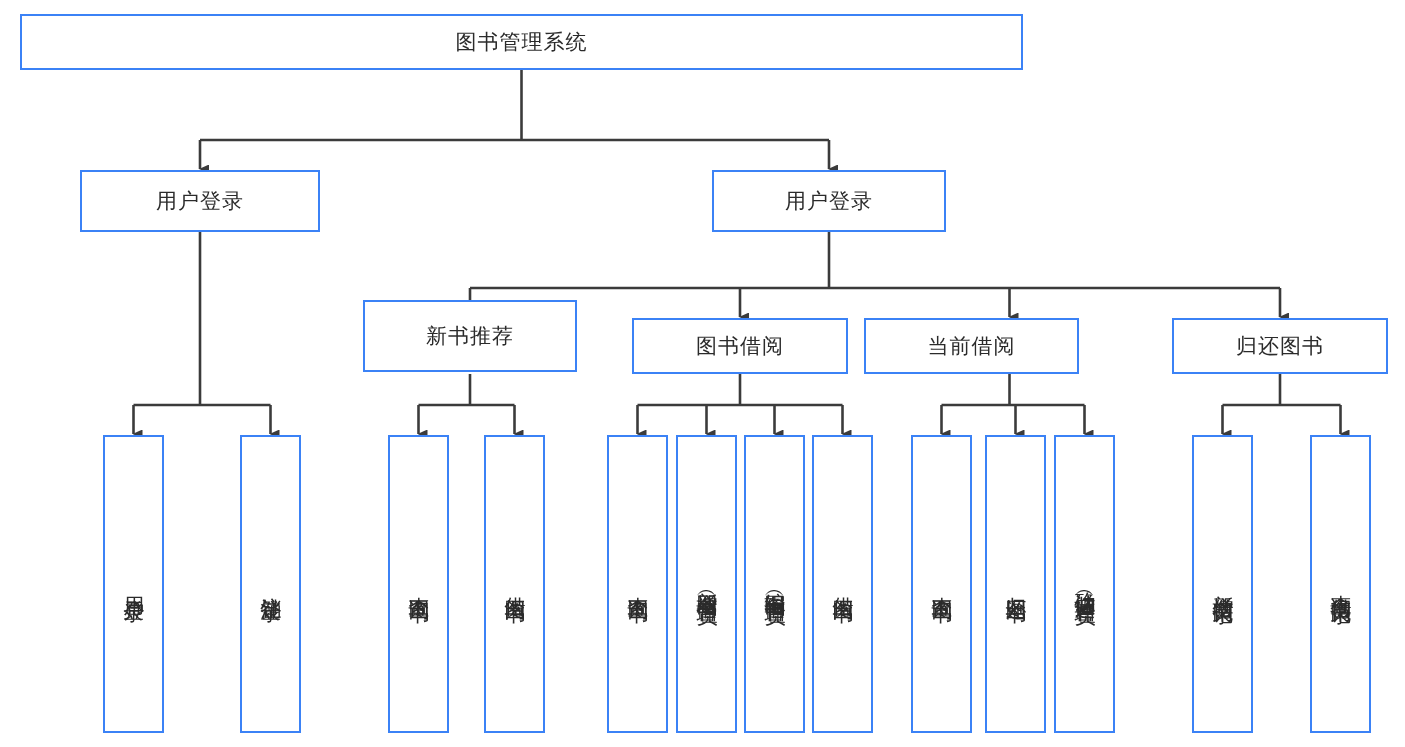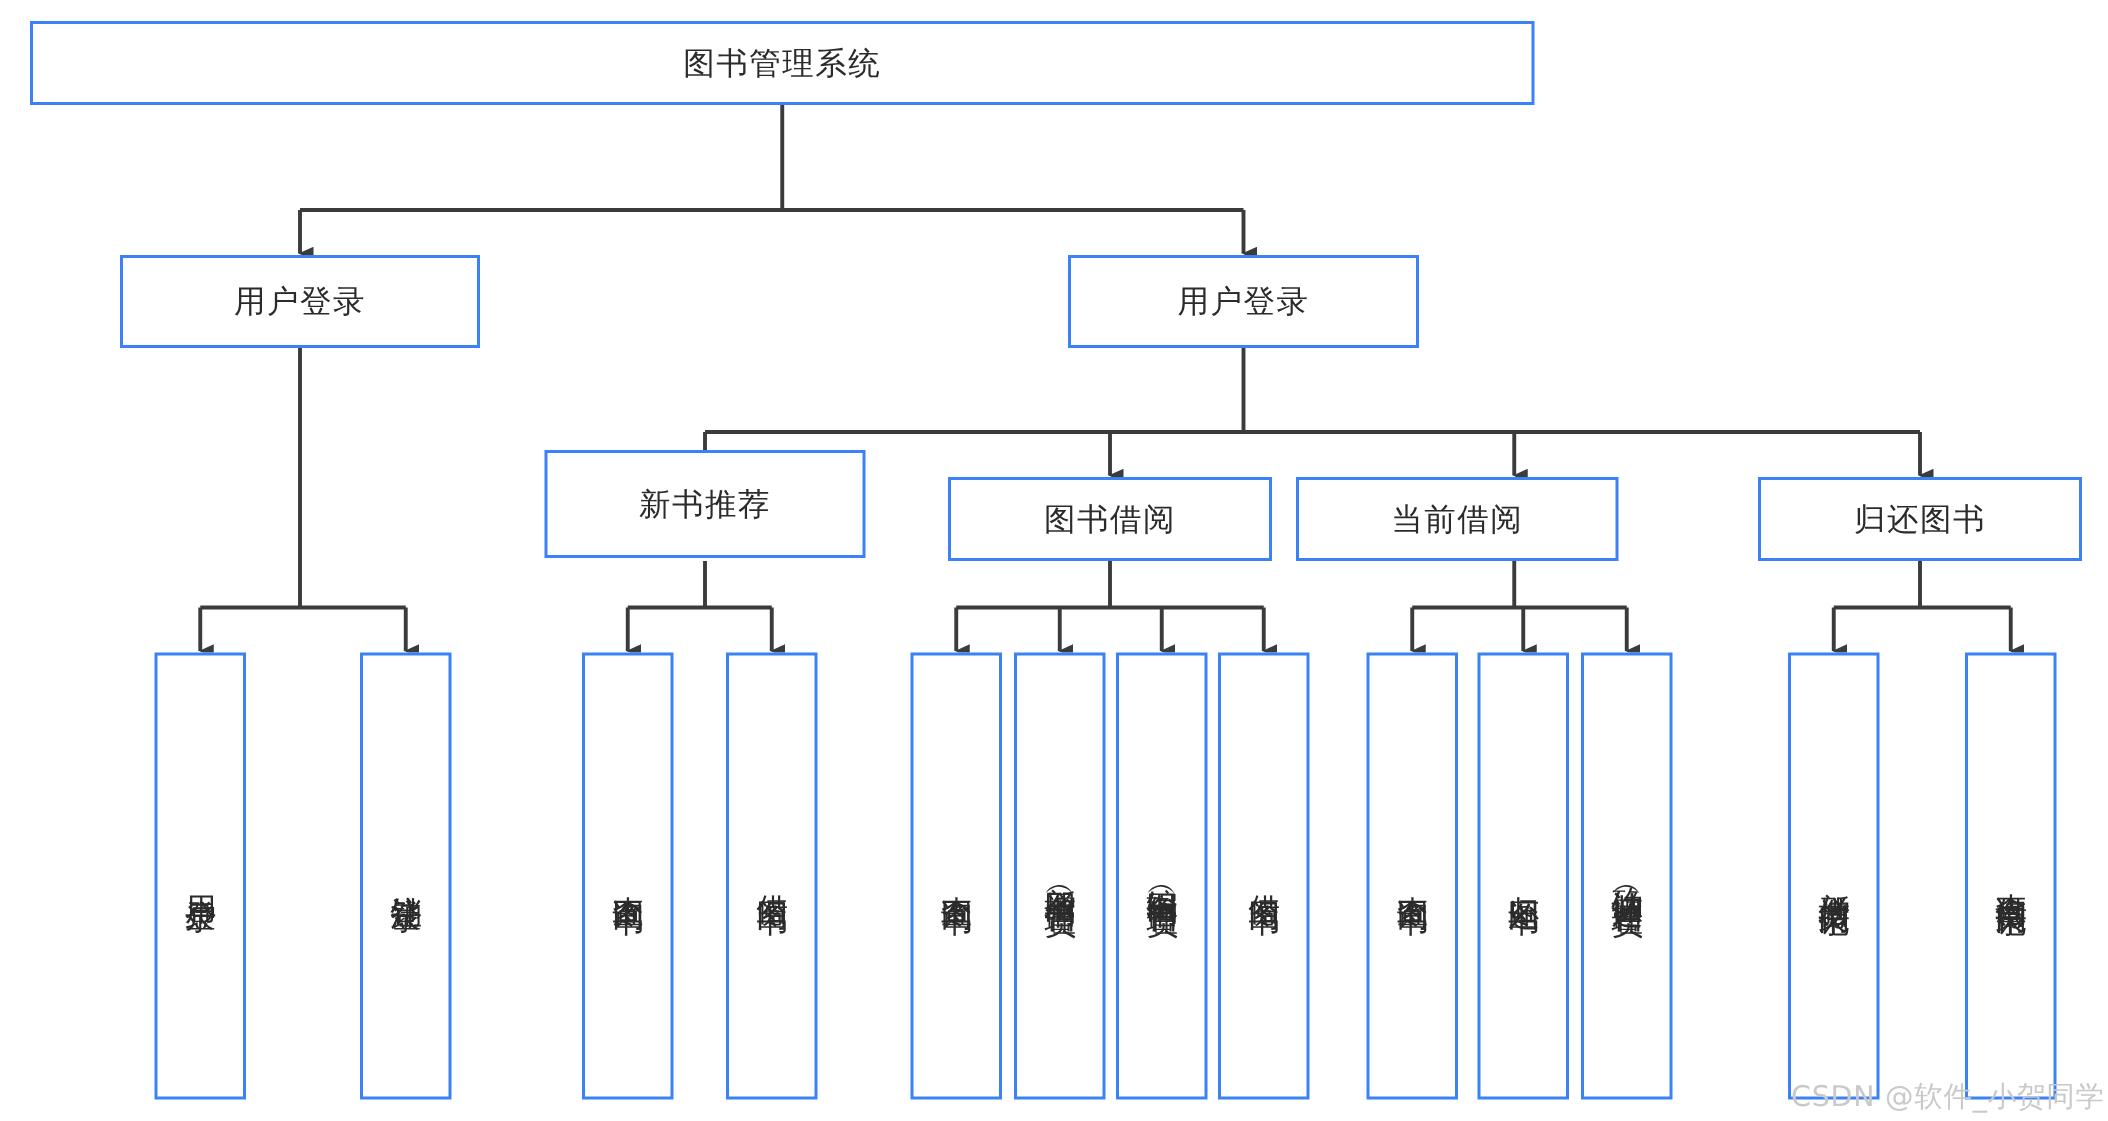--- a/index.html
+++ b/index.html
@@ -165,15 +165,14 @@
         <span class="label">确认归还（管理员）</span>
       </div>
       <div class="node node-v" style="left: 1192px; top: 435px; width: 61px; height: 298px;">
         <span class="label">新增借阅记录</span>
       </div>
       <div class="node node-v" style="left: 1310px; top: 435px; width: 61px; height: 298px;">
         <span class="label">查询借阅记录</span>
       </div>
     </div>
 
-  <div class="watermark" style="left: 1194px; top: 718px; color: rgb(201, 201, 201);">CSDN @软件_小贺同学</div>
 
 </div>
 
 </body></html>

